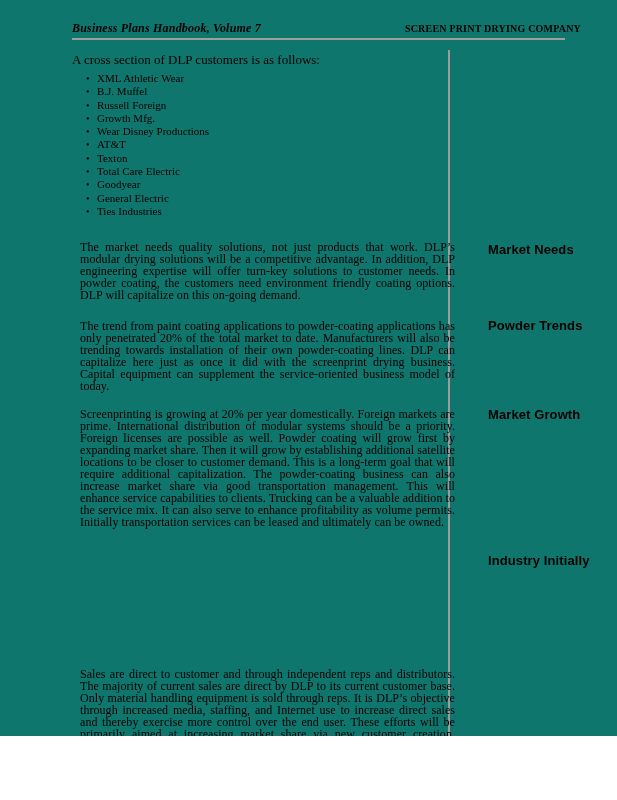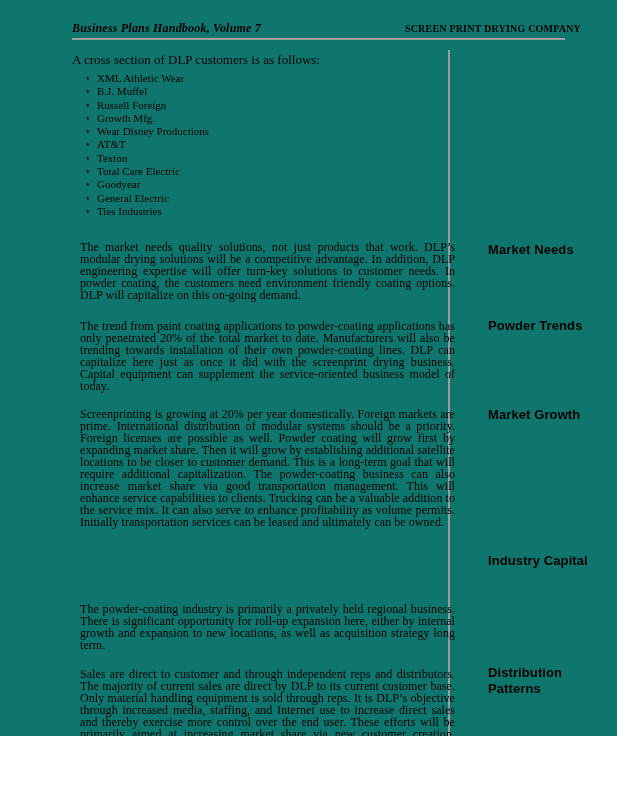--- a/index.html
+++ b/index.html
@@ -157,25 +157,23 @@
       </li>
       <li>
         <span class="dot">•</span>
         <span>Ties Industries</span>
       </li>
     </ul>
 
   <p class="bp" style="top:241px">The market needs quality solutions, not just products that work. DLP’s modular drying solutions will be a competitive advantage. In addition, DLP engineering expertise will offer turn-key solutions to customer needs. In powder coating, the customers need environment friendly coating options. DLP will capitalize on this on-going demand.</p>
   <p class="bp" style="top:320px">The trend from paint coating applications to powder-coating applications has only penetrated 20% of the total market to date. Manufacturers will also be trending towards installation of their own powder-coating lines. DLP can capitalize here just as once it did with the screenprint drying business. Capital equipment can supplement the service-oriented business model of today.</p>
   <p class="bp" style="top:408px">Screenprinting is growing at 20% per year domestically. Foreign markets are prime. International distribution of modular systems should be a priority. Foreign licenses are possible as well. Powder coating will grow first by expanding market share. Then it will grow by establishing additional satellite locations to be closer to customer demand. This is a long-term goal that will require additional capitalization. The powder-coating business can also increase market share via good transportation management. This will enhance service capabilities to clients. Trucking can be a valuable addition to the service mix. It can also serve to enhance profitability as volume permits. Initially transportation services can be leased and ultimately can be owned.</p>
-  <p class="bp" style="top:603px">The powder-coating industry is primarily a privately held regional business. There is significant opportunity for roll-up expansion here, either by internal growth and expansion to new locations, as well as acquisition strategy long term.</p>
   <p class="bp justify-last" style="top:668px">Sales are direct to customer and through independent reps and distributors. The majority of current sales are direct by DLP to its current customer base. Only material handling equipment is sold through reps. It is DLP’s objective through increased media, staffing, and Internet use to increase direct sales and thereby exercise more control over the end user. These efforts will be primarily aimed at increasing market share via new customer creation. Foreign markets will</p>
 
   <div class="mh" style="top:242px">Market Needs</div>
   <div class="mh" style="top:318px">Powder Trends</div>
   <div class="mh" style="top:407px">Market Growth</div>
-  <div class="mh" style="top:553px">Industry Capital</div>
-  <div class="mh" style="top:665px">Distribution Patterns</div>
+  <div class="mh" style="top:553px">Industry Initially</div>
 
   <div class="ftr-rule"></div>
   <div class="page-num">385</div>
 
 </div>
 
 </body></html>

